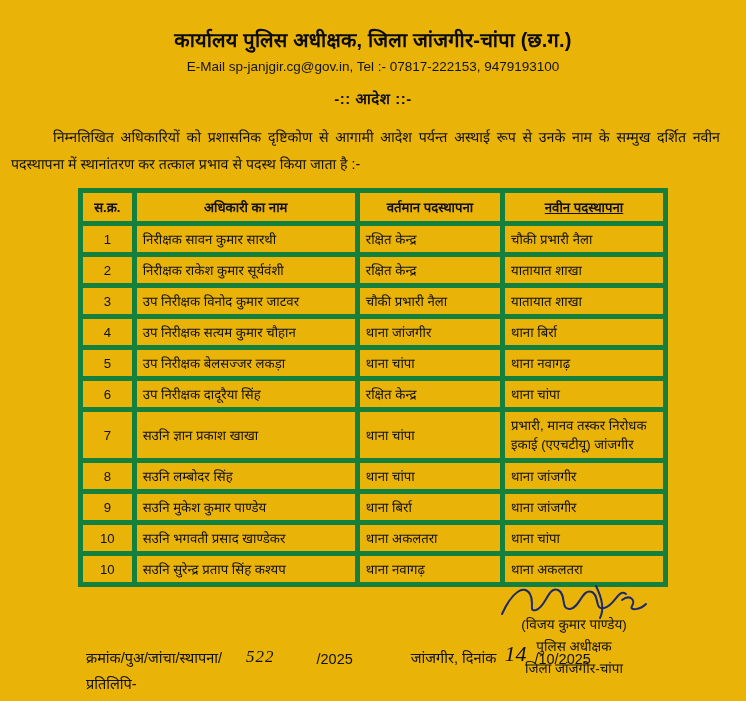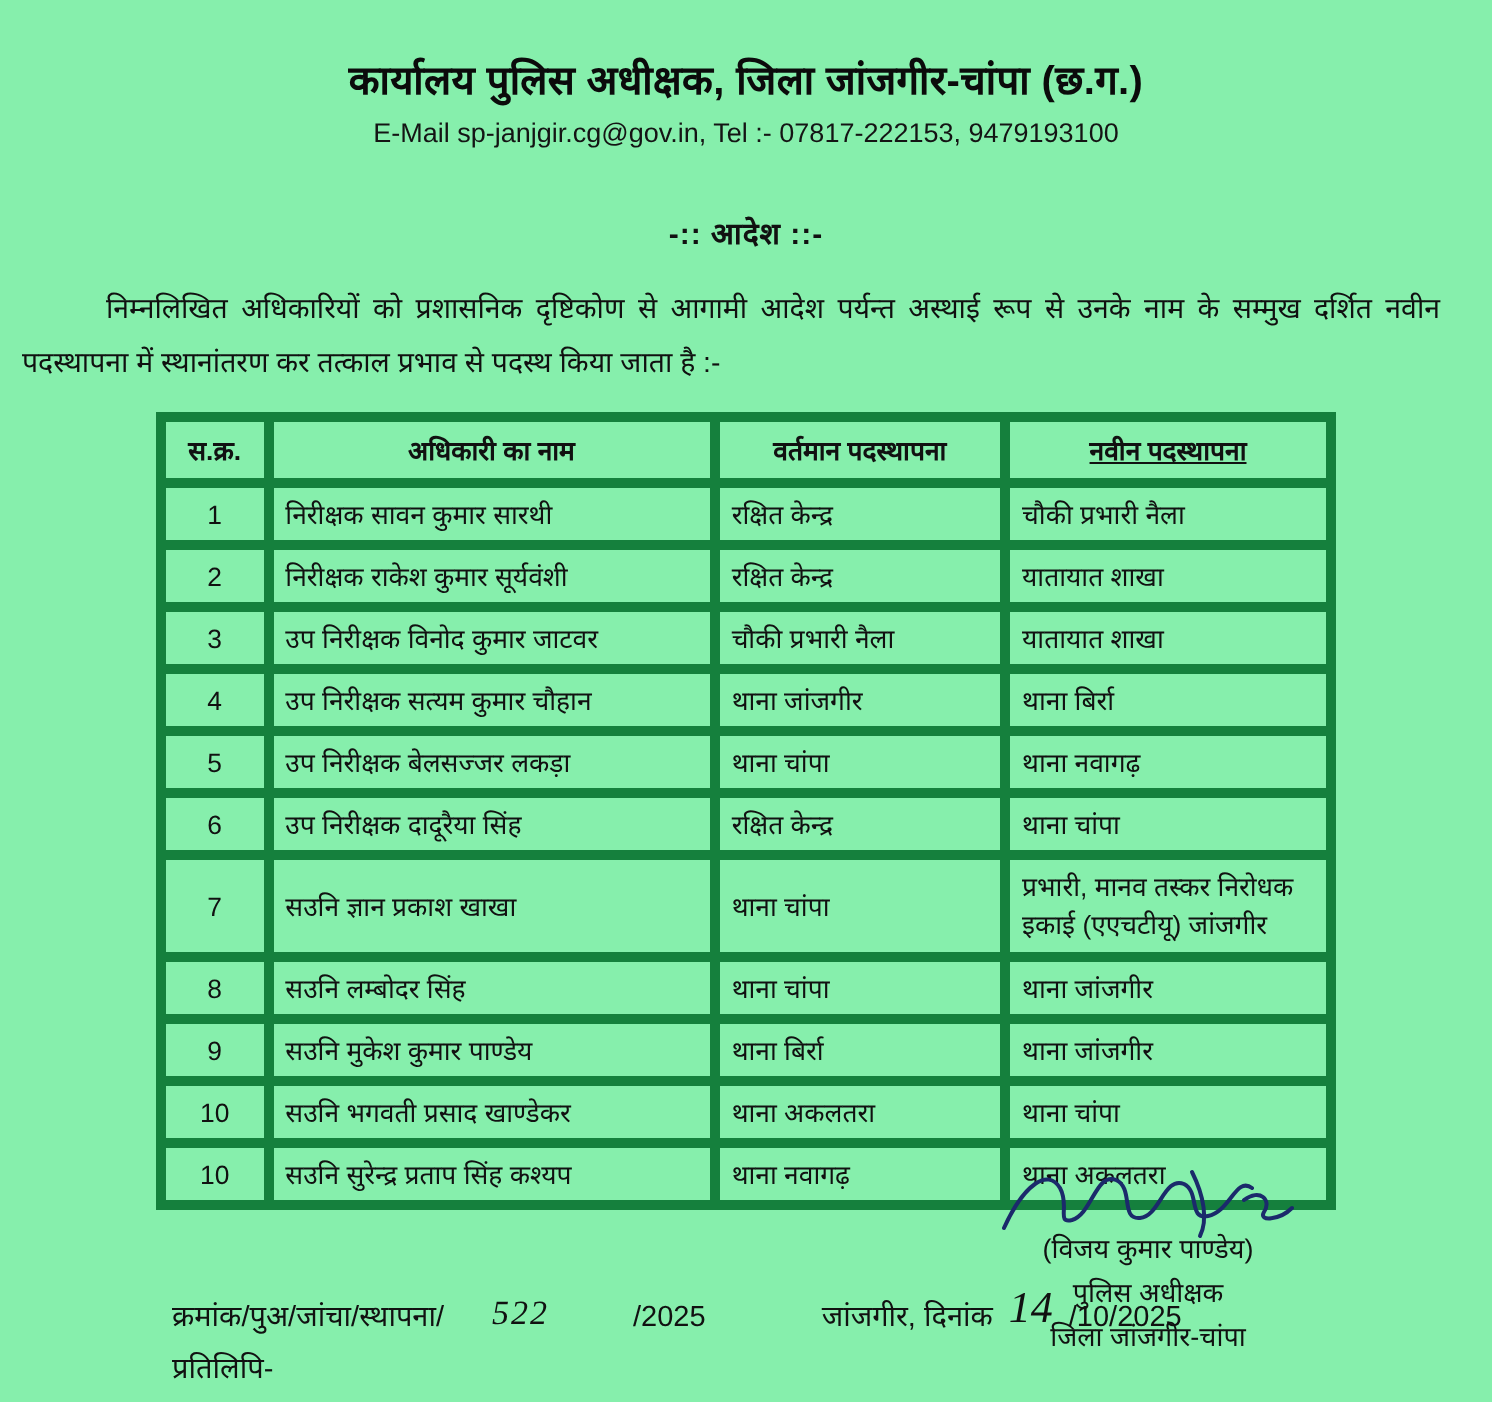--- a/index.html
+++ b/index.html
@@ -12,21 +12,21 @@
     height: 701px;
     position: relative;
     font-family: "Liberation Serif", serif;
     color: #111;
     overflow: hidden;
   }
   .page {
     position: relative;
     width: 746px;
     height: 701px;
-    background: #86efac;
+    background: #eab308;
   }
   .header {
     text-align: center;
     padding-top: 26px;
   }
   .office-title {
     font-family: "Liberation Sans", sans-serif;
     font-size: 20px;
     font-weight: bold;
     letter-spacing: 0.2px;
@@ -35,21 +35,21 @@
   .contact-line {
     font-family: "Liberation Sans", sans-serif;
     font-size: 13.5px;
     margin-top: 6px;
     color: #141414;
   }
   .order-heading {
     font-family: "Liberation Sans", sans-serif;
     font-size: 15px;
     font-weight: bold;
-    margin-top: 32px;
+    margin-top: 14px;
     letter-spacing: 0.5px;
   }
   .intro {
     margin: 16px 26px 0 11px;
     font-family: "Liberation Sans", sans-serif;
     font-size: 14.2px;
     line-height: 27px;
     text-align: justify;
     text-indent: 42px;
     color: #101010;

